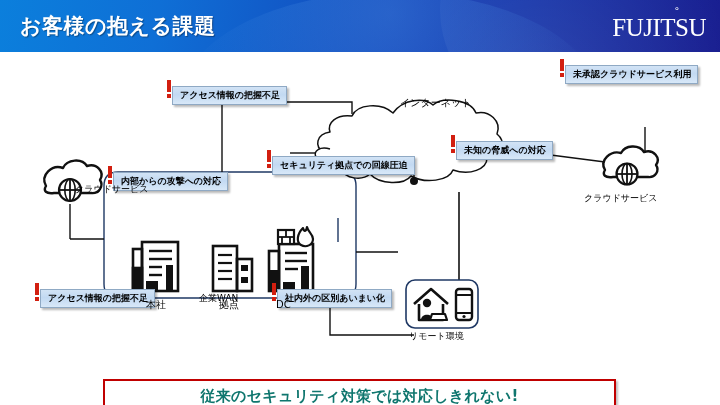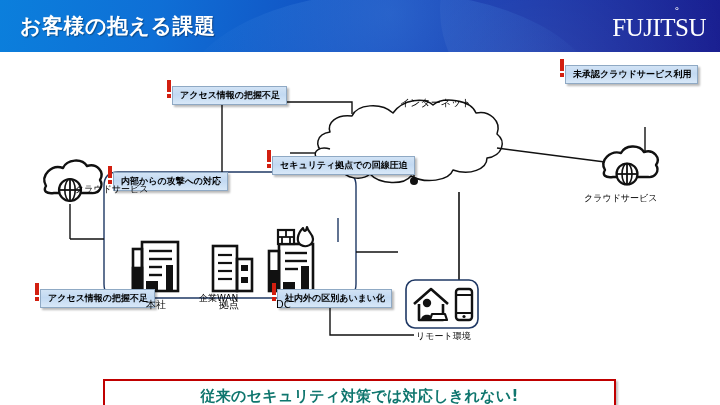--- a/index.html
+++ b/index.html
@@ -302,20 +302,25 @@
     <span class="callout-marker2"></span>
     <span>内部からの攻撃への対応</span>
   </div>
 
   <div class="callout" style="left:272px; top:104px;text-align:right;">
     <span class="callout-marker"></span>
     <span class="callout-marker2"></span>
     <span>セキュリティ拠点での回線圧迫</span>
   </div>
 
+  <div class="callout" style="left:456px; top:89px;">
+    <span class="callout-marker"></span>
+    <span class="callout-marker2"></span>
+    <span>未知の脅威への対応</span>
+  </div>
 
   <div class="callout" style="left:40px; top:237px;">
     <span class="callout-marker"></span>
     <span class="callout-marker2"></span>
     <span>アクセス情報の把握不足</span>
   </div>
 
   <div class="callout" style="left:277px; top:237px;">
     <span class="callout-marker"></span>
     <span class="callout-marker2"></span>
@@ -329,19 +334,19 @@
   <div class="plabel plabel-lg" style="left:400px; top:46px;">インターネット</div>
 
   <div class="plabel plabel-lg" style="left:146px; top:248px;">本社</div>
 
   <div class="plabel plabel-lg" style="left:219px; top:248px;">拠点</div>
 
   <div class="plabel plabel-lg" style="left:276px; top:248px;">DC</div>
 
   <div class="plabel" style="left:199px; top:242px;">企業WAN</div>
 
-  <div class="plabel" style="left:409px; top:280px;margin-left:7px;">リモート環境</div>
+  <div class="plabel" style="left:409px; top:280px;">リモート環境</div>
 
   <div class="banner">
     <span class="banner-text">従来のセキュリティ対策では対応しきれない!</span>
   </div>
 
 </div>
 
 </body></html>

